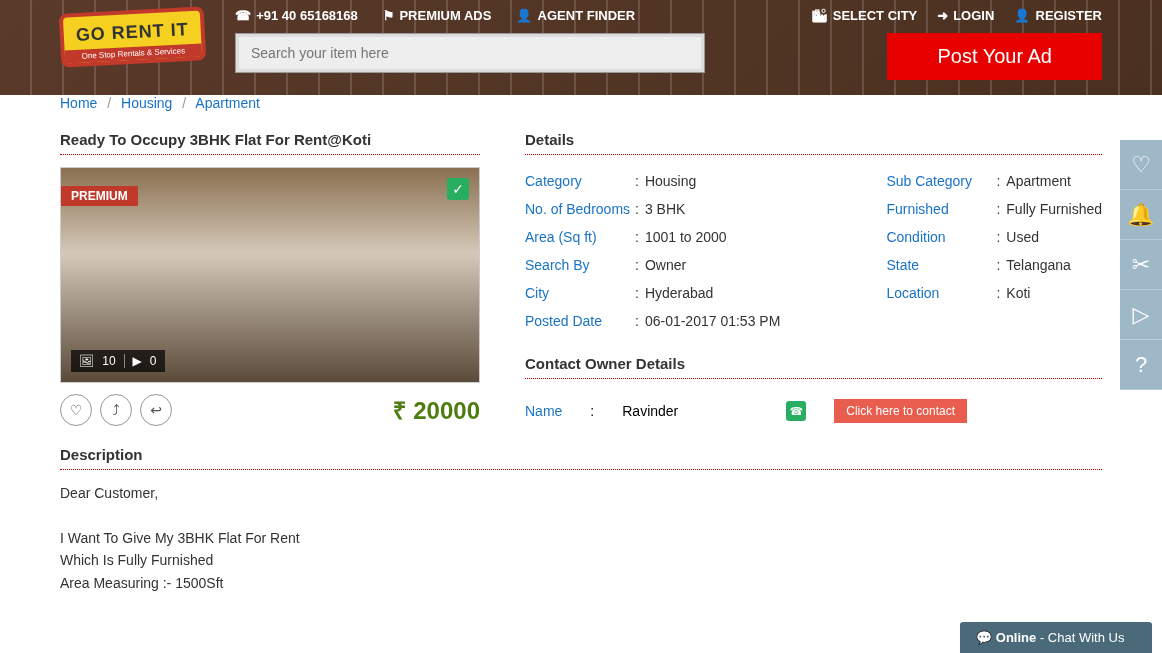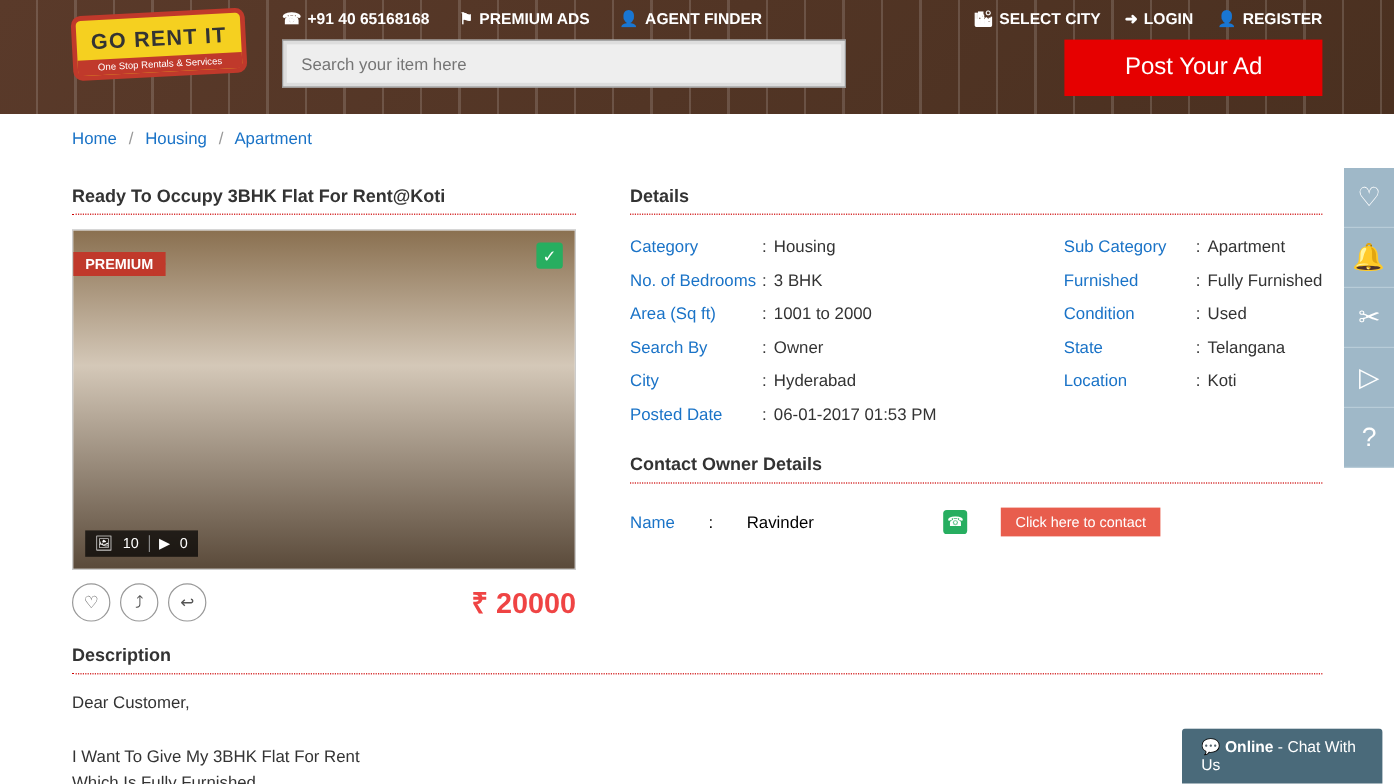--- a/index.html
+++ b/index.html
@@ -13,53 +13,53 @@
 .header-right{flex:1;margin-left:30px;padding-top:8px}
 .topbar{display:flex;align-items:center;color:#fff;font-size:13px;font-weight:bold;gap:20px;margin-bottom:10px}
 .topbar-left{display:flex;gap:25px}
 .topbar-spacer{flex:1}
 .topbar a{color:#fff;text-decoration:none;display:flex;align-items:center;gap:5px}
 .search-row{display:flex;align-items:flex-start;gap:20px}
 .search-wrap{display:flex;background:#ddd;padding:3px;border:1px solid #999;flex:0 0 470px}
 .search-input{flex:1;padding:8px 12px;border:none;background:#eee;font-size:14px}
 .search-btn{padding:8px 20px;background:#f5f5f5;border:none;font-weight:bold;font-size:14px;letter-spacing:1px;cursor:pointer}
 .post-ad{margin-left:auto;background:#e60000;color:#fff;padding:12px 50px;font-size:20px;cursor:pointer;border:none}
-.breadcrumb{padding:12px 60px;font-size:14px}
+.breadcrumb{padding:0 60px;font-size:14px}
 .breadcrumb a{color:#1a73c7;text-decoration:none}
 .breadcrumb .sep{color:#999;margin:0 6px}
 .container{padding:20px 60px;display:flex;gap:45px}
 .left-col{flex:0 0 420px}
 .right-col{flex:1}
 .section-title{font-size:15px;font-weight:bold;color:#333;border-bottom:1px dotted #c00;padding-bottom:6px;margin-bottom:12px}
-.image-box{position:relative;border:1px solid #ccc;height:284px;background:linear-gradient(180deg,#8a7050 0%,#d4c8b8 40%,#5a4a3a 100%);overflow:hidden}
+.image-box{position:relative;border:1px solid #ccc;height:216px;background:linear-gradient(180deg,#8a7050 0%,#d4c8b8 40%,#5a4a3a 100%);overflow:hidden}
 .premium-ribbon{position:absolute;top:18px;left:0;background:#c0392b;color:#fff;padding:3px 10px;font-size:12px;font-weight:bold}
 .premium-ribbon:after{content:'';position:absolute;right:-10px;top:0;border:10px solid transparent;border-left-color:#c0392b;border-top-width:10px;border-bottom-width:10px}
 .verified{position:absolute;top:10px;right:10px;width:22px;height:22px;background:#27ae60;border-radius:3px;color:#fff;text-align:center;line-height:22px;font-size:14px}
 .media-counts{position:absolute;bottom:10px;left:10px;background:rgba(0,0,0,0.7);color:#fff;padding:4px 8px;font-size:12px;display:flex;gap:8px;align-items:center}
 .media-div{width:1px;height:14px;background:#888}
 .below-image{display:flex;align-items:center;margin-top:10px}
 .icon-btns{display:flex;gap:8px}
 .circ-btn{width:32px;height:32px;border:1px solid #999;border-radius:50%;background:#fff;display:flex;align-items:center;justify-content:center;cursor:pointer;font-size:14px;color:#555}
-.price{margin-left:auto;color:#ef4444;font-size:24px;font-weight:bold}
+.price{margin-left:auto;color:#4d7c0f;font-size:24px;font-weight:bold}
 .details-grid{display:grid;grid-template-columns:1fr;gap:0 20px}
 .detail-row{display:flex;padding:6px 0;font-size:14px}
 .detail-label{color:#1a73c7;flex:0 0 110px}
 .detail-colon{color:#333;margin-right:6px}
 .detail-value{color:#333}
 .full-row{grid-column:1/3}
 .contact-section{margin-top:20px}
 .contact-row{display:flex;align-items:center;gap:28px;font-size:14px;padding-top:8px}
 .name-label{color:#1a73c7}
 .phone-icon{width:20px;height:20px;background:#27ae60;border-radius:3px;color:#fff;text-align:center;line-height:20px;font-size:11px;margin-left:80px}
 .contact-btn{background:#e85d4d;color:#fff;border:none;padding:5px 12px;font-size:12px;cursor:pointer}
 .description-section{padding:0 60px 20px}
 .desc-text{font-size:14px;color:#333;line-height:1.6;margin-top:10px}
 .side-tabs{position:fixed;right:0;top:140px;width:42px;background:#9fb8c8}
 .side-tab{height:50px;display:flex;align-items:center;justify-content:center;color:#fff;font-size:22px;border-bottom:1px solid #b8ccd8;cursor:pointer}
-.chat-widget{position:fixed;right:10px;bottom:0;background:#4a6a7a;color:#fff;padding:8px 16px;font-size:13px;border-radius:3px 3px 0 0;cursor:pointer;width:167px}
+.chat-widget{position:fixed;right:10px;bottom:0;background:#4a6a7a;color:#fff;padding:8px 16px;font-size:13px;border-radius:3px 3px 0 0;cursor:pointer;width:192px}
 .chat-widget .online{font-weight:bold}
 </style>
 </head>
 <body>
 
 <div class="header">
   <div class="header-overlay"></div>
   <div class="header-inner">
     <div class="logo">
       <div class="logo-text">GO RENT IT</div>

